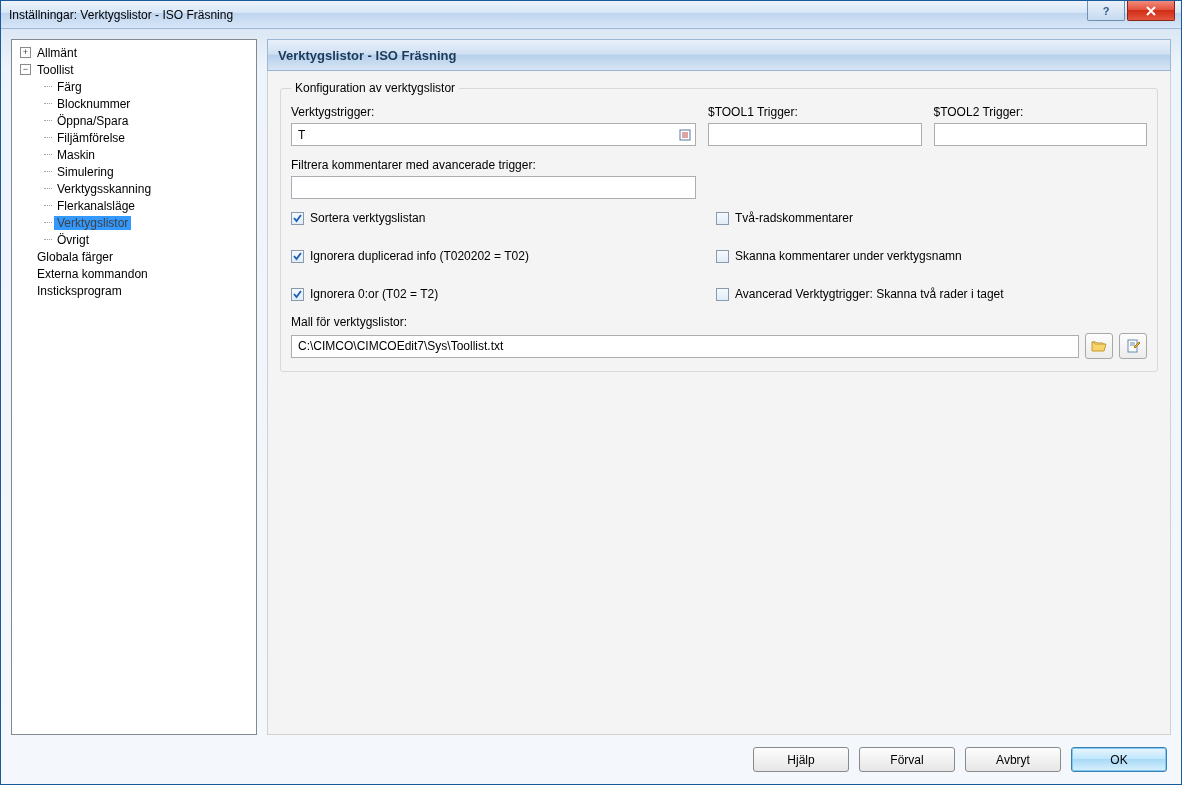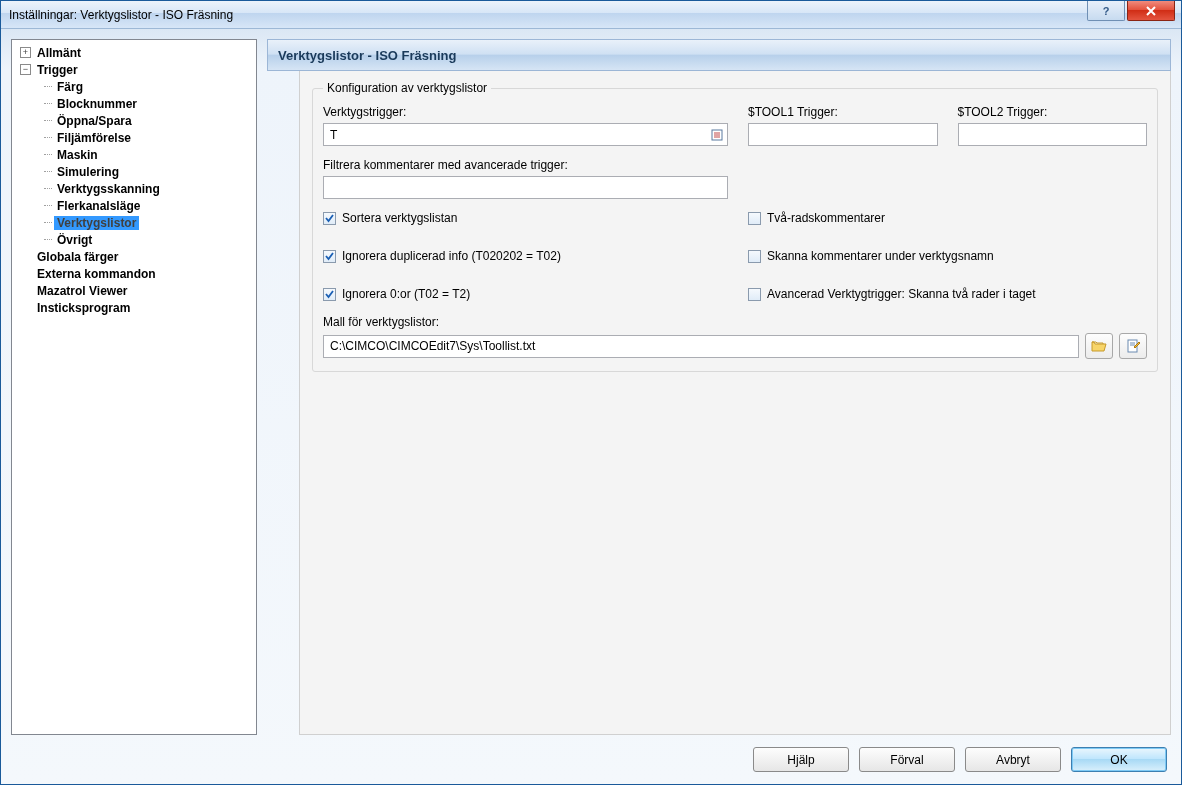--- a/index.html
+++ b/index.html
@@ -65,21 +65,21 @@
   .tree-toggle {
     width: 11px; height: 11px;
     border: 1px solid #8a8a8a;
     display: inline-flex; align-items: center; justify-content: center;
     font-size: 9px; line-height: 1; margin-right: 3px;
     background: #fff; color: #444;
     cursor: pointer;
   }
   .tree-spacer { display: inline-block; }
   .tree-hconn { display: inline-block; width: 8px; border-top: 1px dotted #a0a0a0; height: 1px; vertical-align: middle; margin-right: 2px; }
-  .tree-label { padding: 0 3px; cursor: default; font-weight: bold; }
+  .tree-label { padding: 0 3px; cursor: default; }
   .tree-label.selected { background: #3399ff; color: #404040; }
 
   .content-panel {
     flex: 1;
     display: flex; flex-direction: column;
     min-width: 0;
   }
 
   .panel-header {
     height: 32px;
@@ -88,32 +88,31 @@
     display: flex; align-items: center;
     padding: 0 10px;
     font-weight: bold; font-size: 13px; color: #1a3a5a;
   }
 
   .panel-body {
     flex: 1;
     background: #f4f4f4;
     border: 1px solid #d0d0d0; border-top: none;
     padding: 10px 12px 8px 12px;
-    margin-left: 32px;
   }
 
   fieldset.groupbox {
     border: 1px solid #d8d8d8;
     border-radius: 3px;
     margin: 0; padding: 8px 10px 12px 10px;
     background: transparent;
   }
   fieldset.groupbox > legend { padding: 0 4px; color: #000; font-size: 12px; }
 
-  .row3 { display: flex; gap: 20px; }
+  .row3 { display: flex; gap: 12px; }
   .col { display: flex; flex-direction: column; }
   .col1 { width: 405px; }
   .col2 { flex: 1; }
   .col3 { flex: 1; }
 
   .field-label { margin: 2px 0 4px 0; }
 
   .text-input {
     height: 23px;
     border: 1px solid #abadb3;
@@ -199,21 +198,21 @@
               <div class="tree-row">
                 <span class="tree-spacer" style="width:6px"></span>
                 <span class="tree-toggle">+</span>
                 <span class="tree-label">Allmänt</span>
               </div>
             </li>
             <li>
               <div class="tree-row">
                 <span class="tree-spacer" style="width:6px"></span>
                 <span class="tree-toggle">−</span>
-                <span class="tree-label">Trigger</span>
+                <span class="tree-label">Toollist</span>
               </div>
               <ul>
                 <li>
                     <div class="tree-row">
                       <span class="tree-spacer" style="width:30px"></span>
                       <span class="tree-hconn"></span>
                       <span class="tree-label">Färg</span>
                     </div>
                   </li>
                 <li>
@@ -284,26 +283,20 @@
             <li>
                 <div class="tree-row">
                   <span class="tree-spacer" style="width:20px"></span>
                   <span class="tree-label">Globala färger</span>
                 </div>
               </li>
             <li>
                 <div class="tree-row">
                   <span class="tree-spacer" style="width:20px"></span>
                   <span class="tree-label">Externa kommandon</span>
-                </div>
-              </li>
-            <li>
-                <div class="tree-row">
-                  <span class="tree-spacer" style="width:20px"></span>
-                  <span class="tree-label">Mazatrol Viewer</span>
                 </div>
               </li>
             <li>
                 <div class="tree-row">
                   <span class="tree-spacer" style="width:20px"></span>
                   <span class="tree-label">Insticksprogram</span>
                 </div>
               </li>
           </ul>
         </div>

